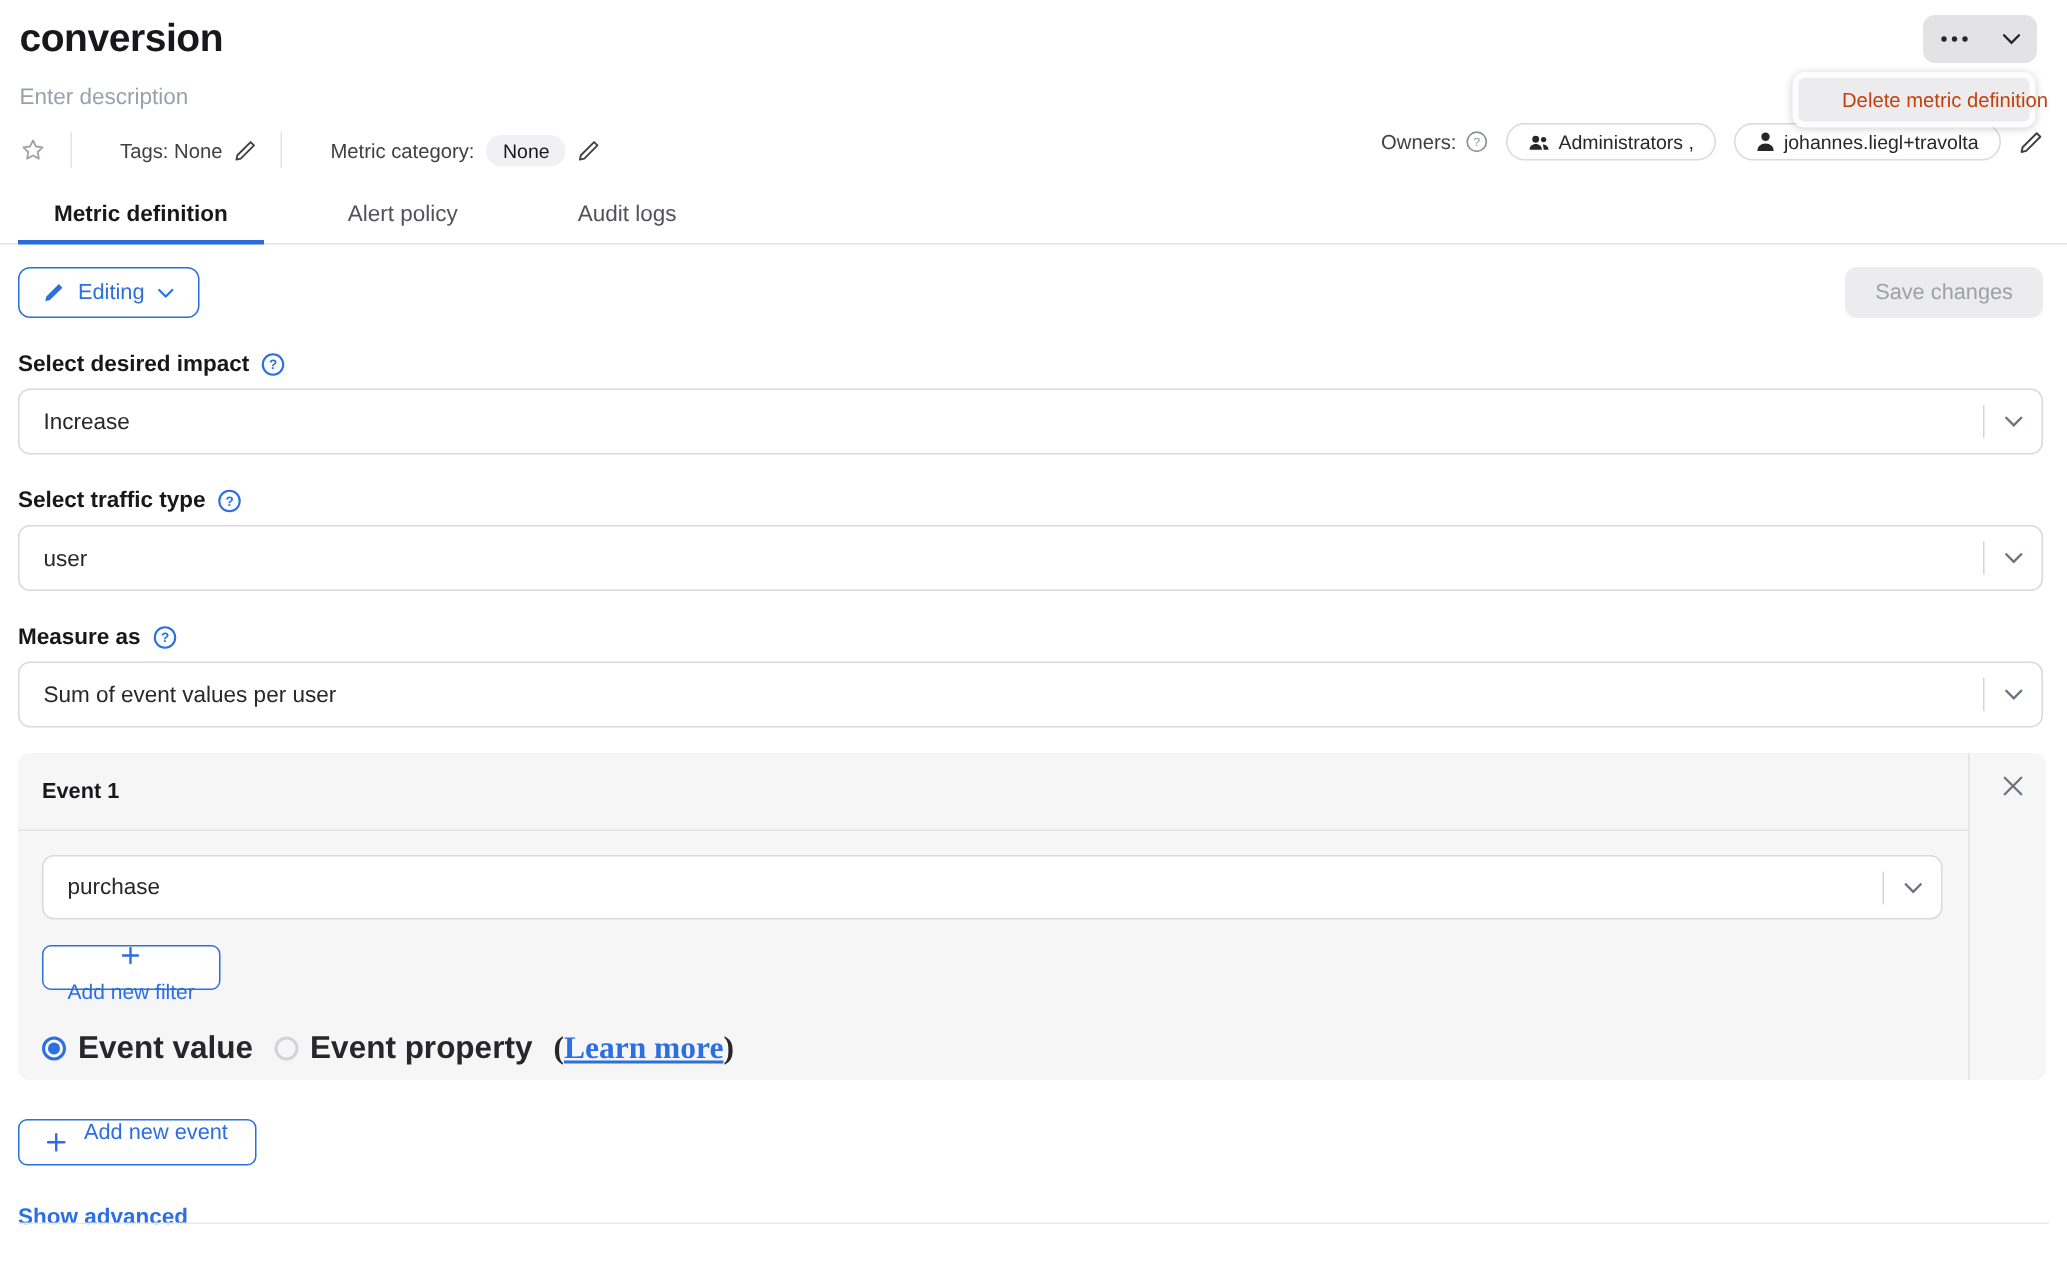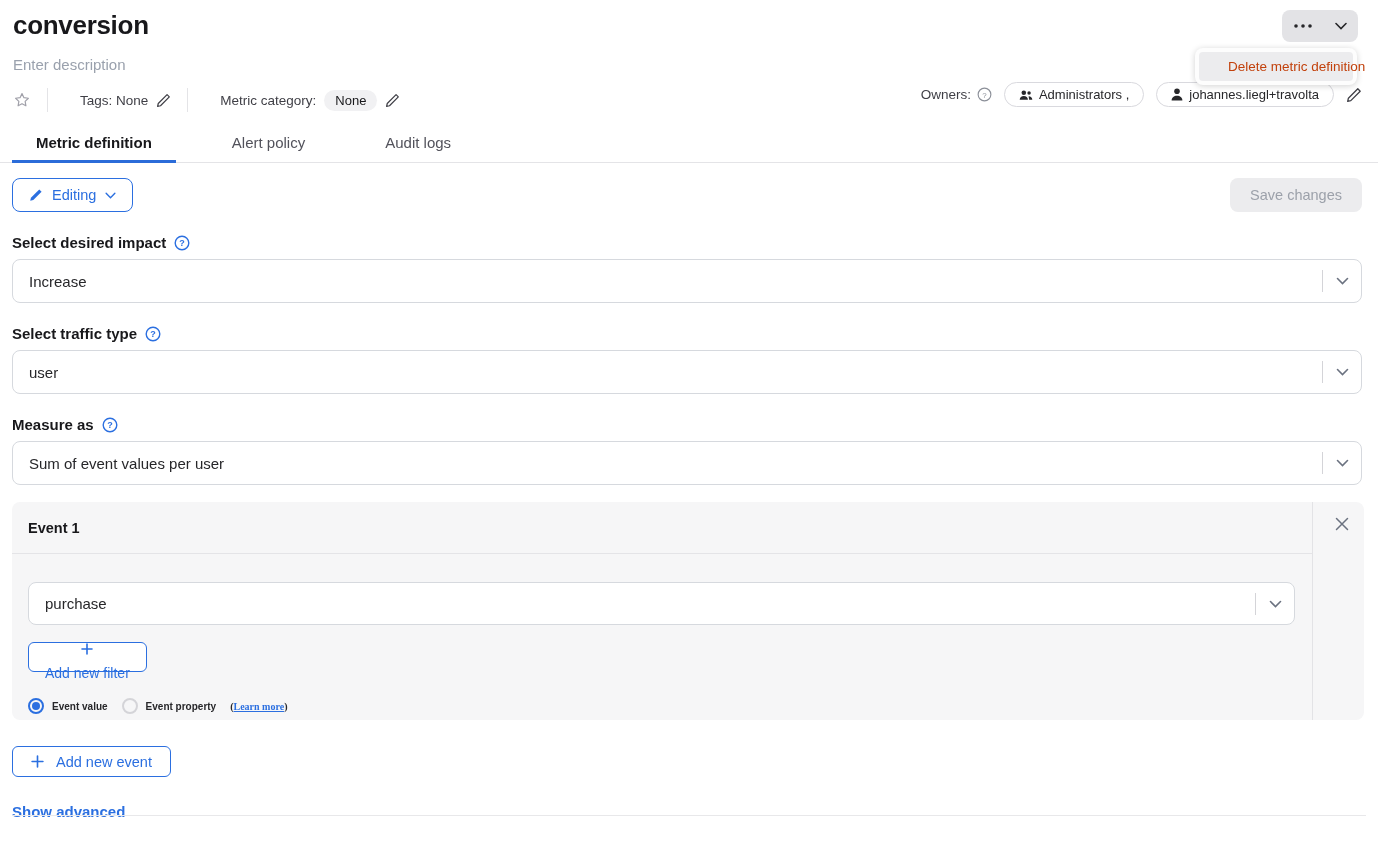--- a/index.html
+++ b/index.html
@@ -56,36 +56,36 @@
   .select .sel-right { position:absolute; right:0; top:0; bottom:0; display:flex; align-items:center; }
   .sel-sep { width:1px; height:22px; background:#d4d4d8; }
   .sel-caret { width:38px; display:flex; justify-content:center; color:#6b7280; }
 
   
   .event-card { margin:17px 14px 0 12px; background:#f6f6f7; border-radius:8px; height:218px; position:relative; }
   .event-main { position:absolute; left:0; top:0; bottom:0; right:51px; border-right:1px solid #e3e3e6; }
   .event-header { height:52px; display:flex; align-items:center; padding-left:16px; border-bottom:1px solid #e4e4e7; }
   .event-title { font-size:14.5px; font-weight:700; color:#18181b; }
   .event-body { padding:16px 0 0 16px; }
-  .event-select { height:43px; margin-top:12px; margin-right:17px; }
+  .event-select { height:43px; margin-top:0; margin-right:17px; }
   .btn-add-filter { margin-top:17px; display:flex; align-items:center; gap:10px; background:#fff; border:1px solid #2b6fe0;
     color:#2b6fe0; border-radius:6px; height:30px; padding:0 16px; font-size:14px; cursor:pointer; font-family:inherit;flex-direction:column; }
-  .radio-row { margin-top:26px; display:flex; align-items:center; font-size:10px;text-align:center; }
+  .radio-row { margin-top:26px; display:flex; align-items:center; font-size:21px;text-align:center; }
   .radio { width:16px; height:16px; border-radius:50%; margin-right:8px; cursor:pointer; position:relative; flex:none; }
   .radio.sel { border:2px solid #2b6fe0; }
   .radio.sel::after { content:""; position:absolute; left:2px; top:2px; width:8px; height:8px; border-radius:50%; background:#2b6fe0; }
   .radio.unsel { border:2px solid #d4d4d8; }
   .radio-label { font-weight:700; color:#27272a; margin-right:14px; cursor:pointer; }
   .learn-more-wrap { color:#27272a; font-weight:600;font-family:Liberation Serif, serif; }
   .learn-more { color:#2b6fe0; text-decoration:underline; cursor:pointer; }
   .card-close { position:absolute; right:14px; top:14px; color:#6b7280; cursor:pointer; }
 
   
   .bottom { padding:0 16px 0 12px; }
-  .btn-add-event { margin-top:26px; display:flex; align-items:center; gap:12px; background:#fff; border:1px solid #2b6fe0;
+  .btn-add-event { margin-top:26px; display:flex; gap:12px; background:#fff; border:1px solid #2b6fe0;
     color:#2b6fe0; border-radius:6px; height:31px; padding:0 18px; font-size:14.5px; cursor:pointer; font-family:inherit; }
   .show-advanced { margin-top:26px; font-size:15px; font-weight:600; color:#2b6fe0; cursor:pointer; display:inline-block; }
   .bottom-divider { position:absolute; left:12px; right:12px; top:815px; height:1px; background:#e8e8ea; }
 </style>
 </head>
 <body>
 
 <div class="page">
 
   <div class="actions-group">

